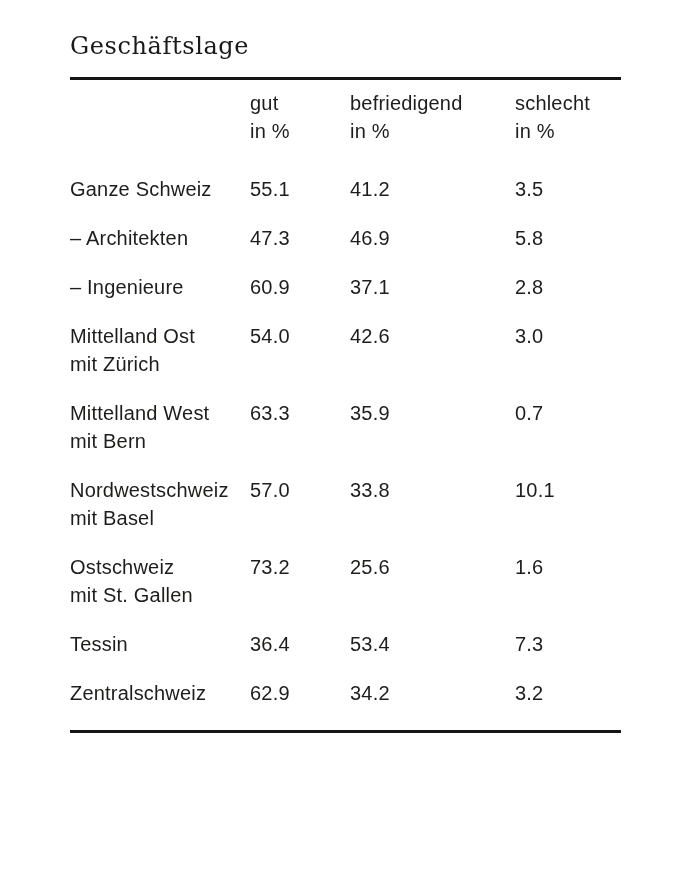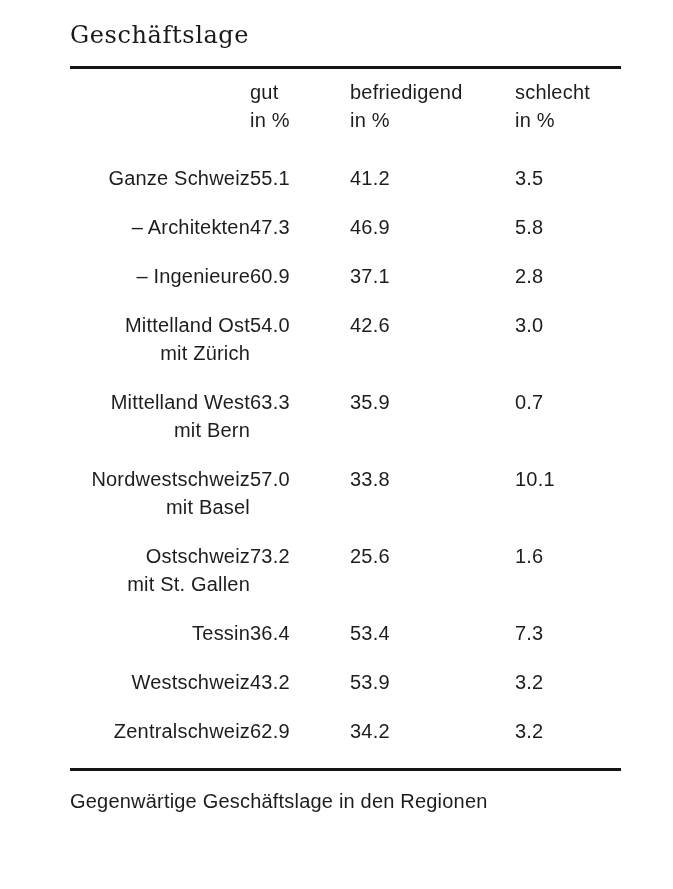--- a/index.html
+++ b/index.html
@@ -2,21 +2,21 @@
 <html><head>
 <meta charset="utf-8">
 <style>
   html, body { margin: 0; padding: 0; background: #ffffff; }
   .page {
     position: relative;
     width: 673px;
     height: 889px;
     background: #ffffff;
     box-sizing: border-box;
-    padding: 21px 52px 0 70px;
+    padding: 32px 52px 0 70px;
     font-family: "Liberation Sans", sans-serif;
     color: #1d1d1b;
   }
   .title {
     font-family: "DejaVu Serif", serif;
     font-weight: 400;
     font-size: 24px;
     line-height: 28px;
     letter-spacing: 0.6px;
     margin: 0 0 17px 0;
@@ -36,21 +36,21 @@
   col.c-befr { width: 165px; }
   col.c-schl { width: 106px; }
   th, td {
     padding: 0;
     font-weight: 400;
     vertical-align: top;
     font-size: 20px;
     line-height: 28px;
     letter-spacing: 0.2px;
     color: #1d1d1b;
-    text-align: right;
+    text-align: left;
   }
   thead th { padding-top: 9px; padding-bottom: 30px; }
   .num { text-align: left; }
   tbody td { padding-bottom: 21px; }
   tbody tr:last-child td { padding-bottom: 23px; margin-top: 47px; }
   .caption {
     margin: 16px 0 0 0;
     font-size: 20px;
     line-height: 29px;
     letter-spacing: 0.2px;
@@ -163,41 +163,32 @@
   <tr>
     <td>
       <div>Tessin</div>
 
     </td>
     <td class="num">36.4</td>
     <td class="num">53.4</td>
     <td class="num">7.3</td>
   </tr>
 
-  <tr>
-    <td>
-      <div>Westschweiz</div>
-
-    </td>
-    <td class="num">43.2</td>
-    <td class="num">53.9</td>
-    <td class="num">3.2</td>
-  </tr>
 
   <tr>
     <td>
       <div>Zentralschweiz</div>
 
     </td>
     <td class="num">62.9</td>
     <td class="num">34.2</td>
     <td class="num">3.2</td>
   </tr>
 </tbody>
   </table>
 
   <div class="rule"></div>
 
   <p class="caption">
-    <span>Gegenwärtige Geschäftslage in den Regionen</span><br>
+    <br>
   </p>
 
 </div>
 
 </body></html>

